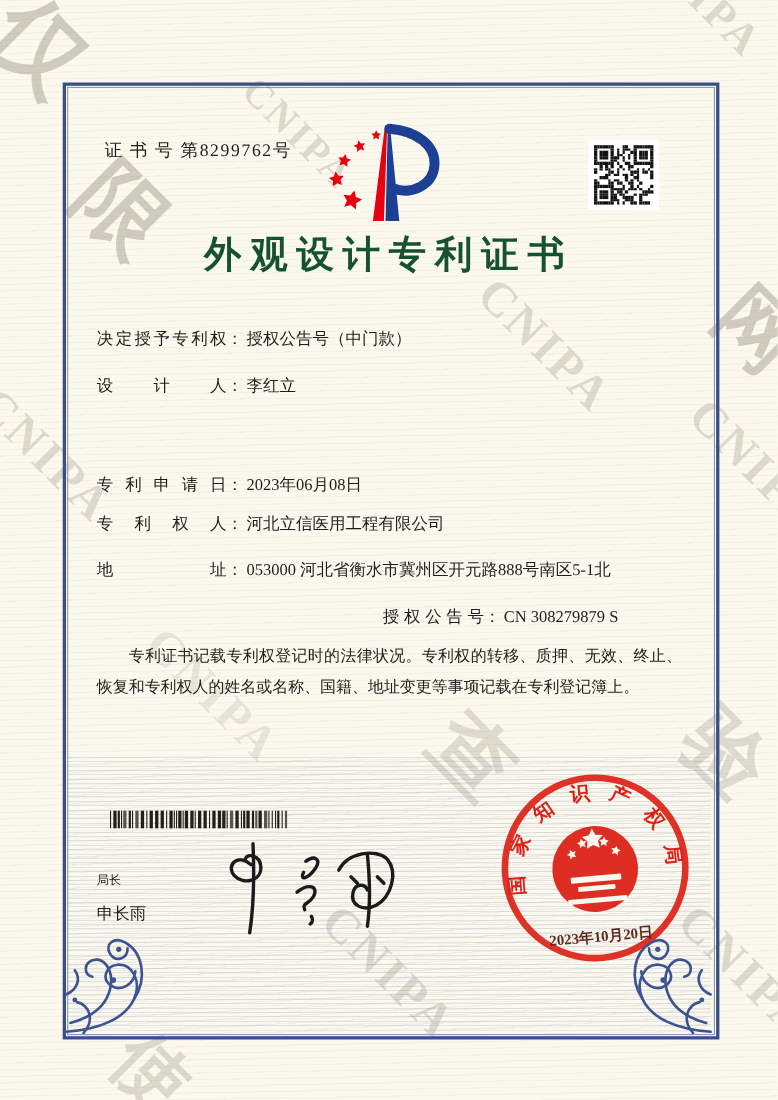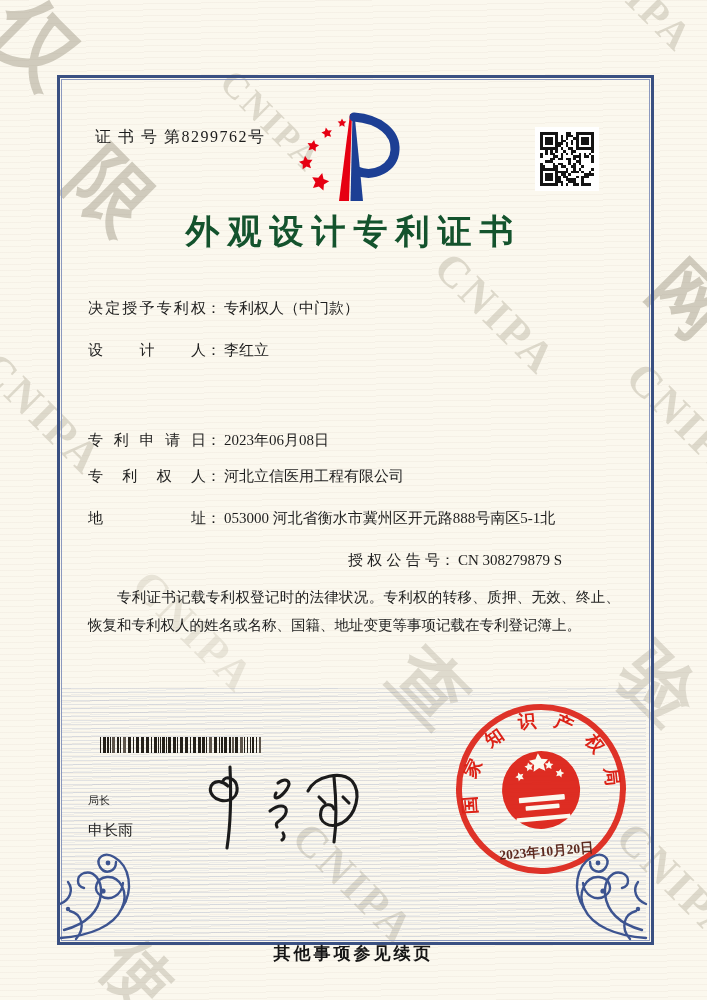--- a/index.html
+++ b/index.html
@@ -609,21 +609,21 @@
         <i class="on"></i>
         <i class="on"></i>
         <i class="on"></i>
         <i></i>
       </div>
   </div>
 
   <div class="title">外观设计专利证书</div>
 
   <div class="row r0">
-    <span class="flabel">决定授予专利权</span><span>：</span><span class="fvalue">专利权人（中门款）</span>
+    <span class="flabel">决定授予专利权</span><span>：</span><span class="fvalue">授权公告号（中门款）</span>
   </div>
   <div class="row r1">
     <span class="flabel">设计人</span><span>：</span><span class="fvalue">李红立</span>
   </div>
   <div class="row r3">
     <span class="flabel">专利申请日</span><span>：</span><span class="fvalue">2023年06月08日</span>
   </div>
   <div class="row r4">
     <span class="flabel">专利权人</span><span>：</span><span class="fvalue">河北立信医用工程有限公司</span>
   </div>
@@ -719,15 +719,14 @@
         <use href="#sstar" transform="translate(99,66) scale(4.6) rotate(8)"></use>
         <use href="#sstar" transform="translate(109,75) scale(4.6) rotate(18)"></use>
         <rect x="66" y="96" width="46" height="5.5" rx="1"></rect>
         <rect x="72" y="105" width="34" height="4.5" rx="1"></rect>
         <rect x="62" y="116" width="54" height="4.5" rx="1"></rect>
       </g>
     </g>
     <text x="89" y="156" text-anchor="middle" font-size="13.5" font-weight="bold" fill="#5d2a20" font-family="Liberation Serif, DejaVu Serif, serif">2023年10月20日</text>
   </svg>
 
-  <div class="continuation">其他事项参见续页</div>
 
 </div>
 
 </body></html>

